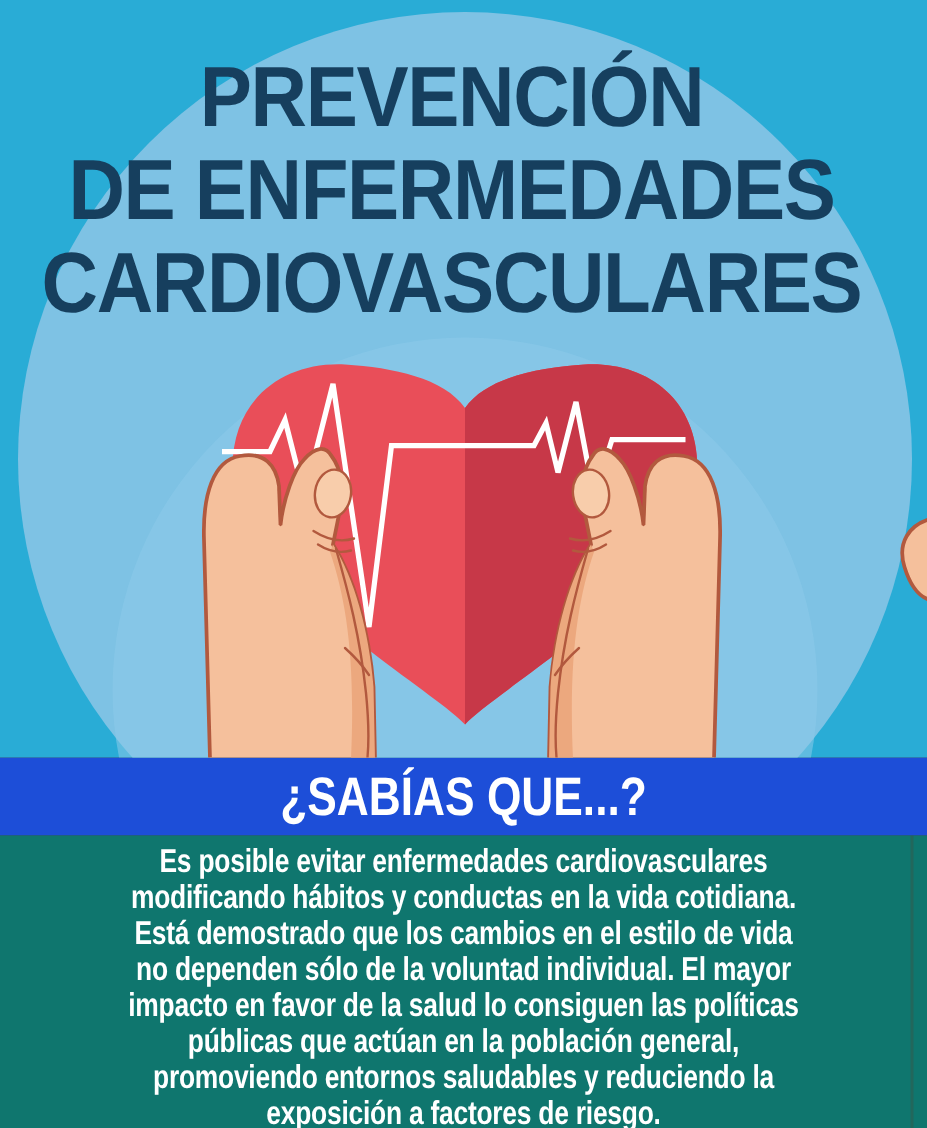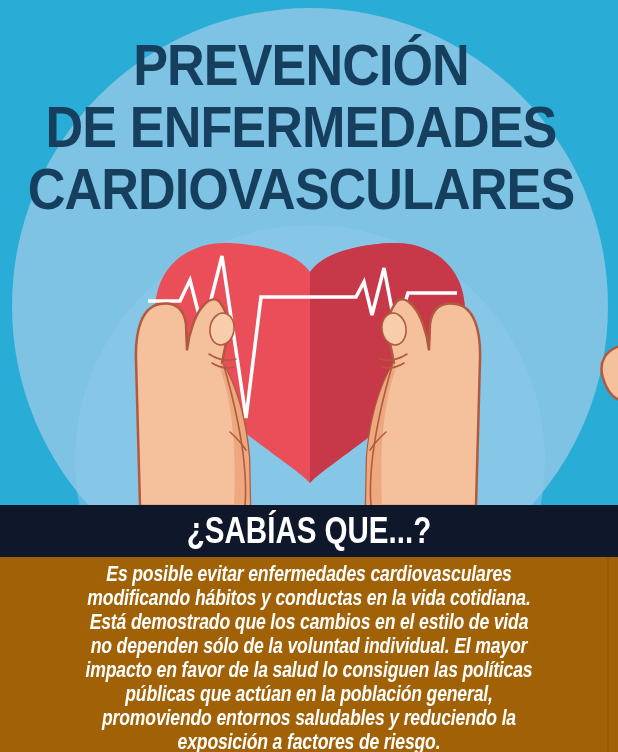--- a/index.html
+++ b/index.html
@@ -14,30 +14,30 @@
   .title{
     position:absolute;top:34px;left:0;width:602px;z-index:3;
     color:#163F5E;text-align:center;
   }
   .title-line{
     font-size:57px;font-weight:bold;line-height:62px;letter-spacing:-1px;
     white-space:nowrap;transform:scaleX(0.915);transform-origin:50% 50%;
   }
   
   .banner{
-    width:618px;height:52px;background:#0f172a;
+    width:618px;height:52px;background:#1d4ed8;
     display:flex;align-items:center;justify-content:center;
   }
   .banner-title{
     color:#ffffff;font-size:36px;font-weight:bold;letter-spacing:0;
     white-space:nowrap;transform:scaleX(0.82);transform-origin:50% 50%;
   }
   
   .info{
-    position:relative;width:618px;height:195px;background:#a16207;overflow:hidden;font-style:italic;
+    position:relative;width:618px;height:195px;background:#0f766e;overflow:hidden;
   }
   .info::after{
     content:"";position:absolute;top:0;bottom:0;right:9px;width:2px;
     background:rgba(120,40,10,0.18);
   }
   .info-text{
     margin:0;padding-top:5px;width:618px;
     color:#ffffff;font-size:22px;line-height:24px;font-weight:bold;
     letter-spacing:-0.2px;text-align:center;white-space:pre-line;
     transform:scaleX(0.80);transform-origin:50% 0;

